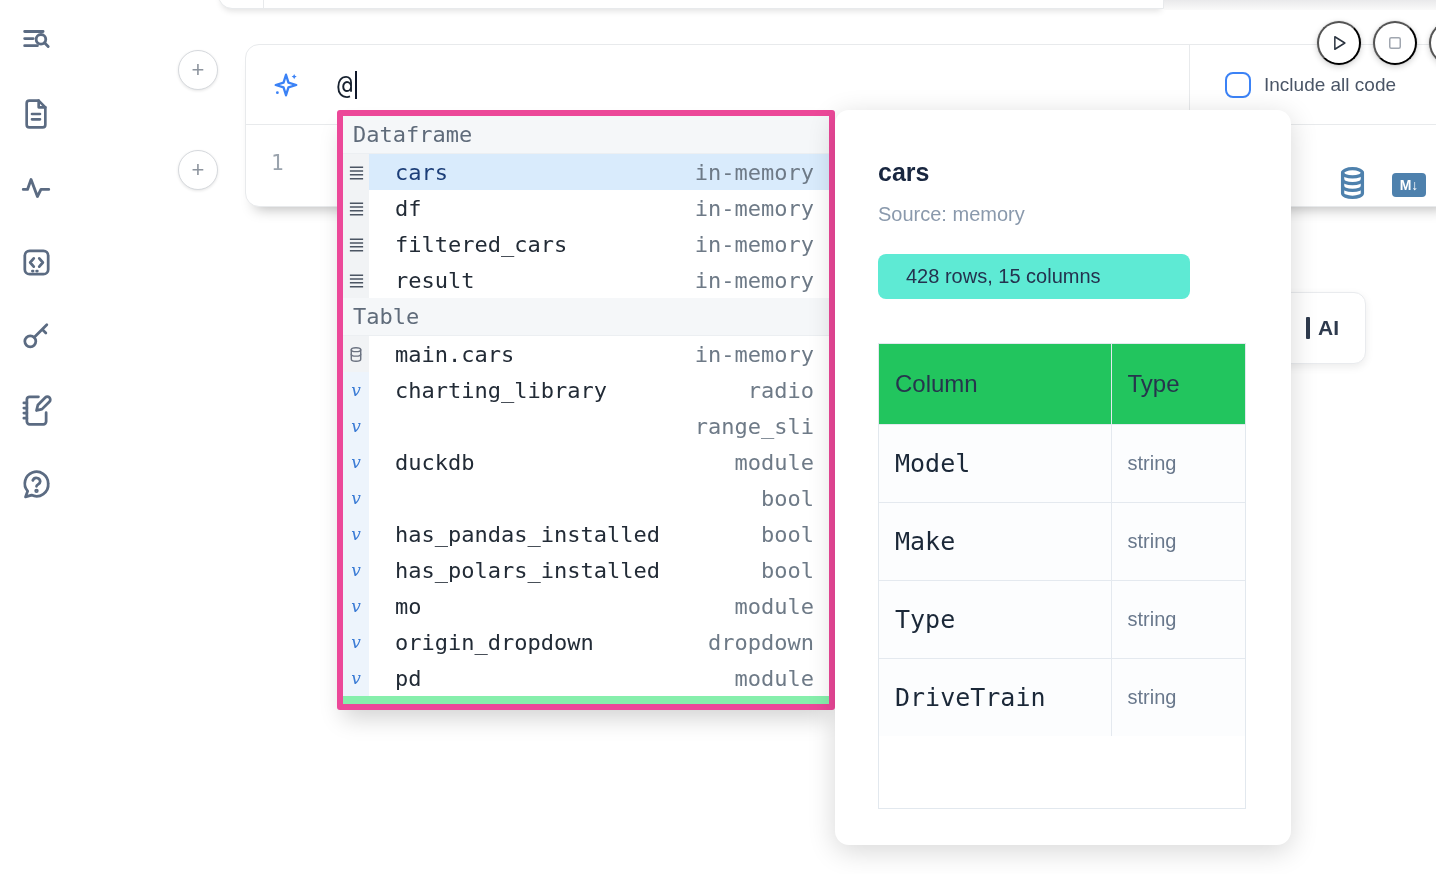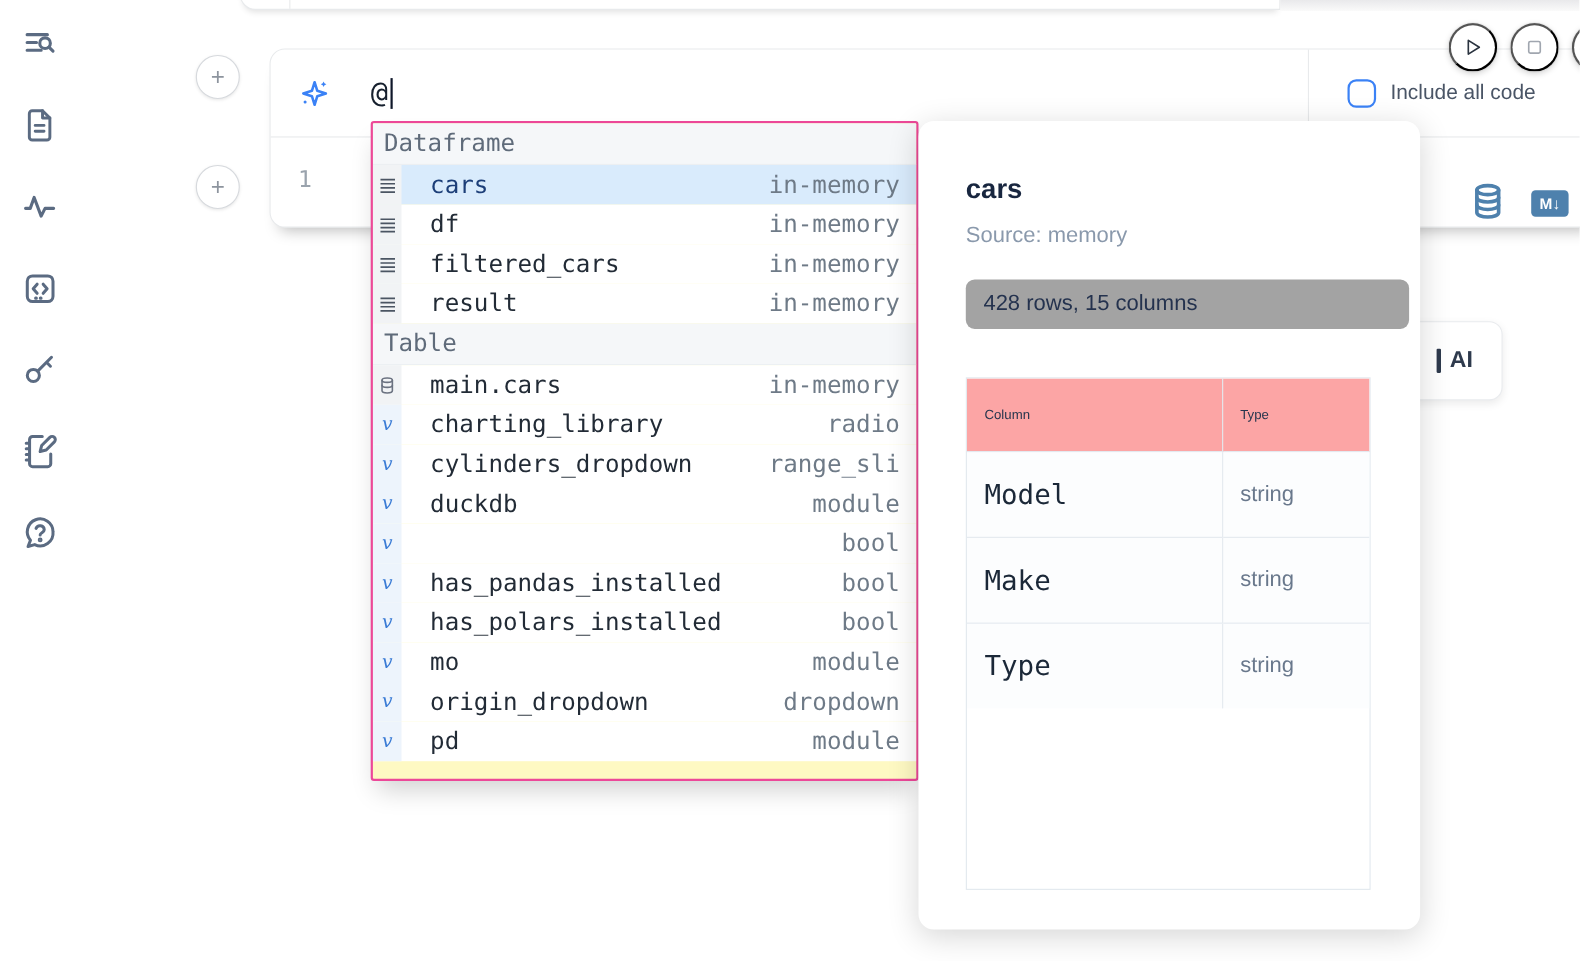--- a/index.html
+++ b/index.html
@@ -52,21 +52,21 @@
               font-family:"Liberation Sans", sans-serif; }
 
   
   .round-btn { position:absolute; top:21px; width:44px; height:44px; border-radius:50%;
                background:#fff; display:flex; align-items:center; justify-content:center;
                box-shadow:0 0 0 1px rgba(0,0,0,.04), 0 2px 6px rgba(0,0,0,.18);
                z-index:3; cursor:pointer; }
 
   
   .ac { position:absolute; left:337px; top:110px; width:498px; height:600px;
-        background:#fef9c3; border:2px solid #ec4899; border-radius:3px; overflow:hidden;
+        background:#86efac; border:6px solid #ec4899; border-radius:3px; overflow:hidden;
         box-shadow:0 14px 22px -6px rgba(0,0,0,.18); z-index:5;
         font-family:"DejaVu Sans Mono", monospace; font-size:22px; }
   .ac-hdr { height:38px; line-height:38px; background:#f5f7f9; color:#5f6b7a;
             padding-left:10px; border-bottom:1px solid #eceff2; }
   .ac-hdr + .ac-row { border-top:none; }
   .ac-row { height:36px; display:flex; align-items:center; background:#fff; cursor:pointer; }
   .ac-gut { width:26px; height:100%; background:#f1f3f5; flex-shrink:0;
             display:flex; align-items:center; justify-content:center; }
   .ac-gut.var { background:#edf4fc; }
   .ac-name { margin-left:26px; color:#222b36; white-space:nowrap; }
@@ -74,27 +74,27 @@
   .ac-row.sel { background:#d9ebfc; }
   .ac-row.sel .ac-name { color:#1c3e78; }
   .vglyph { font-family:"DejaVu Serif", serif; font-style:italic; font-size:17px; color:#3a7bd5; }
 
   
   .panel { position:absolute; left:835px; top:110px; width:456px; height:735px;
            background:#fff; border-radius:14px; box-shadow:0 6px 28px rgba(0,0,0,.16);
            z-index:6; padding:48px 0 0 43px; }
   .pv-title { font-size:25px; font-weight:bold; color:#18263f; }
   .pv-src { margin-top:16px; font-size:20px; color:#8a99ac; }
-  .pv-chip { margin-top:28px; width:403px; background:#a3a3a3; border-radius:8px;
-             padding:11px 0 11px 16px; font-size:20px; color:#24324e; }
+  .pv-chip { margin-top:28px; width:312px; background:#5eead4; border-radius:8px;
+             padding:11px 0 11px 28px; font-size:20px; color:#24324e; }
   .pv-tablewrap { margin-top:44px; width:368px; height:466px; overflow:hidden;
                   border:1px solid #e2e8ee; }
   table.pv { width:100%; border-collapse:collapse; }
-  table.pv th { background:#fca5a5; text-align:left; font-weight:normal;
-                font-size:12px; color:#26354d; padding:26px 0 26px 16px; }
+  table.pv th { background:#22c55e; text-align:left; font-weight:normal;
+                font-size:24px; color:#26354d; padding:26px 0 26px 16px; }
   table.pv th:first-child { width:232px; }
   table.pv td { padding:24px 0 24px 16px; border-top:1px solid #e4e9ef; background:#fcfdfe; }
   table.pv th + th, table.pv td + td { border-left:1px solid #e4e9ef; }
   td.cname { font-family:"DejaVu Sans Mono", monospace; font-size:25px; color:#1b2838; }
   td.ctype { font-size:20px; color:#69788c; }
 
   
   .ai-btn { position:absolute; left:1238px; top:292px; width:128px; height:72px;
             background:#fff; border:1px solid #e9ebee; border-radius:12px;
             box-shadow:0 3px 8px rgba(0,0,0,.08); z-index:4;
@@ -281,21 +281,20 @@
     <span class="ac-gut var">
         <span class="vglyph">v</span>
       </span>
     <span class="ac-name">charting_library</span>
     <span class="ac-type">radio</span>
   </div>
   <div class="ac-row">
     <span class="ac-gut var">
         <span class="vglyph">v</span>
       </span>
-    <span class="ac-name">cylinders_dropdown</span>
     <span class="ac-type">range_sli</span>
   </div>
   <div class="ac-row">
     <span class="ac-gut var">
         <span class="vglyph">v</span>
       </span>
     <span class="ac-name">duckdb</span>
     <span class="ac-type">module</span>
   </div>
   <div class="ac-row">
@@ -362,17 +361,21 @@
         <td class="ctype">string</td>
       </tr>
       <tr>
         <td class="cname">Make</td>
         <td class="ctype">string</td>
       </tr>
       <tr>
         <td class="cname">Type</td>
         <td class="ctype">string</td>
       </tr>
+      <tr>
+        <td class="cname">DriveTrain</td>
+        <td class="ctype">string</td>
+      </tr>
 
     </tbody>
       </table>
   </div>
 </div>
 
 </body></html>

